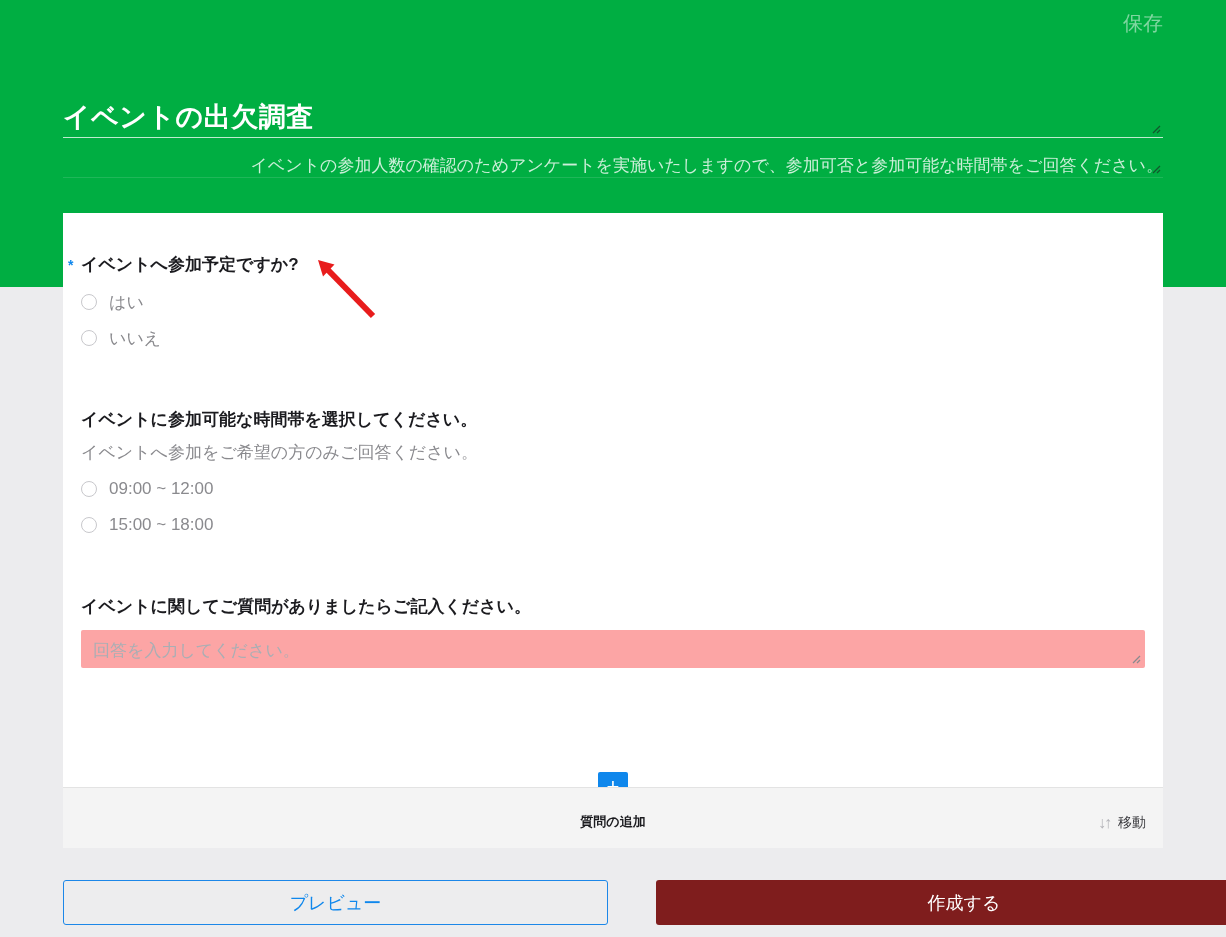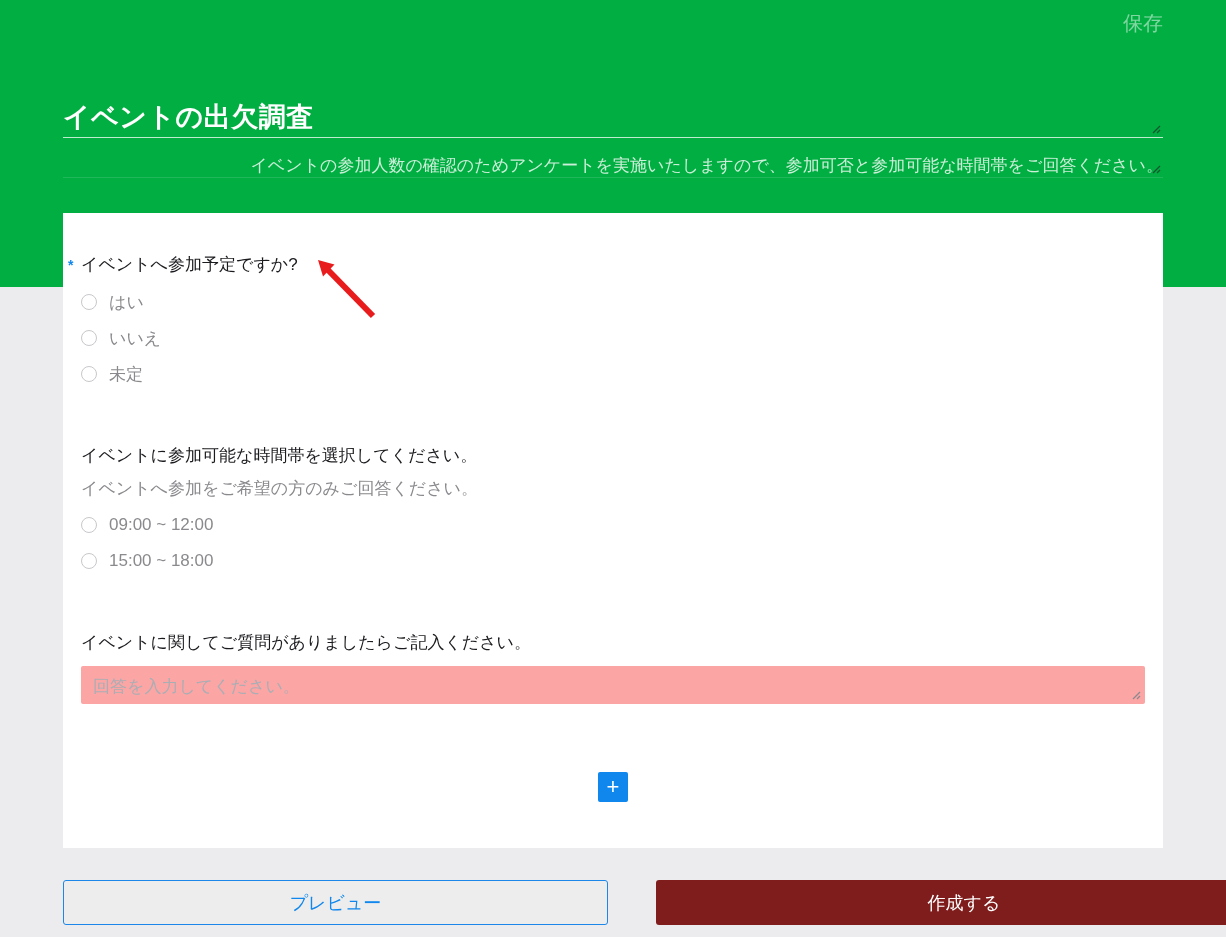--- a/index.html
+++ b/index.html
@@ -45,21 +45,21 @@
   
   .card {
     position:absolute; left:63px; top:213px;
     width:1100px; height:635px;
     background:#ffffff;
   }
   .card-body { position:relative; padding:42px 18px 0 18px; }
 
   .q-title-row { position:relative; }
   .q-title {
-    font-size:17px; font-weight:normal; color:#1b1b1f; line-height:19px;
+    font-size:17px; font-weight:bold; color:#1b1b1f; line-height:19px;
   }
   .req-mark {
     position:absolute; left:-13px; top:2px;
     color:#0f87ec; font-size:14px; font-weight:bold;
   }
   .q-sub {
     margin-top:13px; font-size:17px; color:#8a8a8e; line-height:21px;
   }
   .opts { margin-top:10px; }
   .opts-tight { margin-top:8px; }
@@ -162,24 +162,20 @@
       </div>
       <div class="opts">
         <div class="opt">
           <span class="radio"></span>
           <span class="opt-label">はい</span>
         </div>
         <div class="opt">
           <span class="radio"></span>
           <span class="opt-label">いいえ</span>
         </div>
-        <div class="opt">
-          <span class="radio"></span>
-          <span class="opt-label">未定</span>
-        </div>
       </div>
     </section>
 
     <section class="q-block-2">
       <div class="q-title-row">
         <div class="q-title">イベントに参加可能な時間帯を選択してください。</div>
       </div>
       <div class="q-sub">イベントへ参加をご希望の方のみご回答ください。</div>
       <div class="opts opts-tight">
         <div class="opt">
@@ -202,20 +198,27 @@
         <svg class="grip" width="12" height="12" viewBox="0 0 12 12">
           <path d="M10 3 L3 10 M10 7 L7 10" stroke="#8a8a8e" stroke-width="1.3" fill="none"></path>
         </svg>
       </div>
     </section>
 
   </div>
 
   <button class="add-btn">+</button>
 
+  <div class="card-footer">
+    <span class="add-label">質問の追加</span>
+    <div class="move-ctl">
+      <span class="move-icon">↓↑</span>
+      <span class="move-label">移動</span>
+    </div>
+  </div>
 </div>
 
 <svg class="red-arrow" width="92" height="84" viewBox="0 0 92 84">
   <line x1="75" y1="68" x2="29" y2="21" stroke="#e81c1c" stroke-width="6"></line>
   <polygon points="20,12 36.5,16.5 25,28.5" fill="#e81c1c"></polygon>
 </svg>
 
 <button class="btn btn-preview">プレビュー</button>
 <button class="btn btn-create">作成する</button>
 

